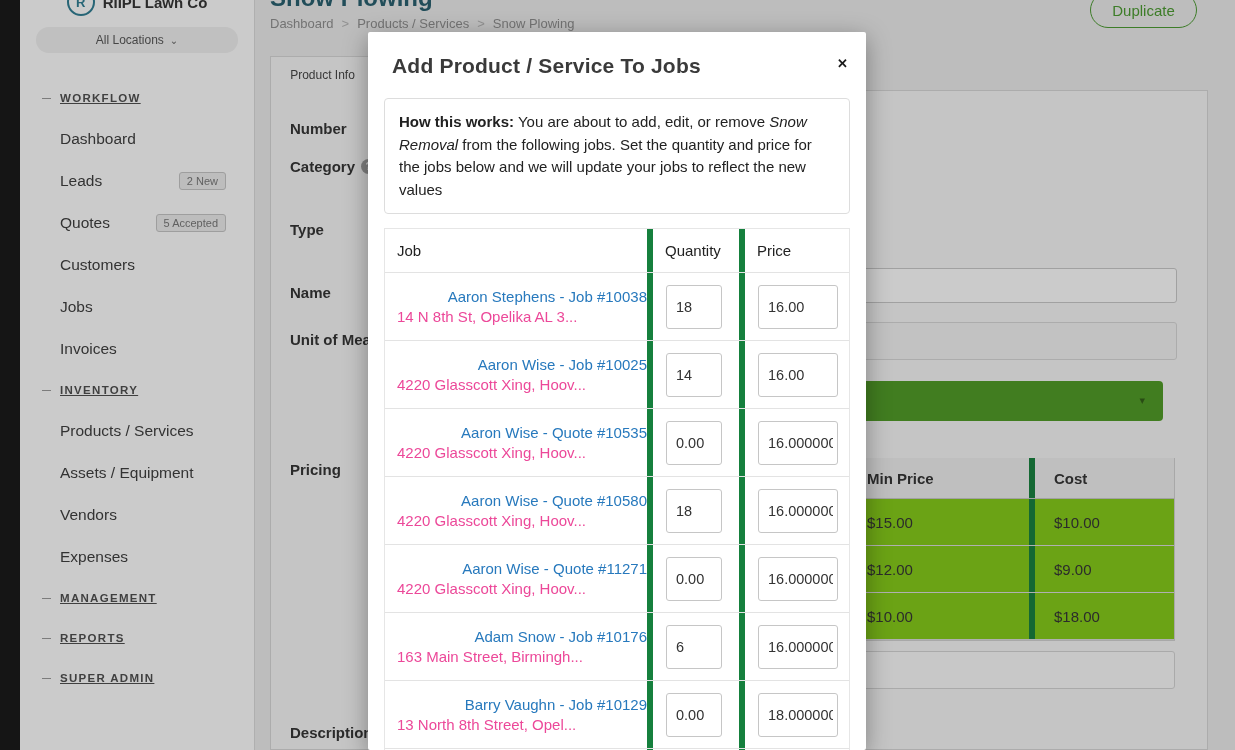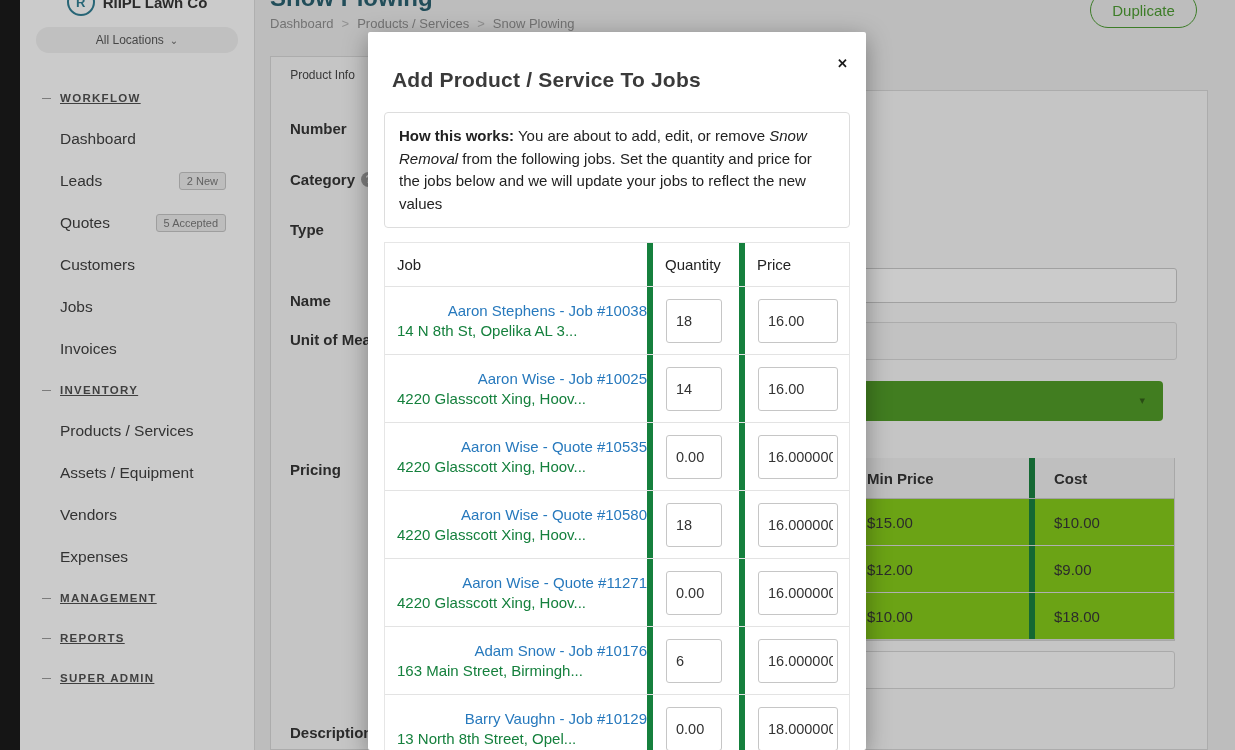--- a/index.html
+++ b/index.html
@@ -41,32 +41,32 @@
   .p-head{display:grid;grid-template-columns:181px 147px;height:40px;background:#f0f0f0;border-bottom:1px solid #c9c9c9;}
   .p-h{display:flex;align-items:center;padding-left:19px;font-size:15px;font-weight:700;color:#333;box-sizing:border-box;}
   .p-row{display:grid;grid-template-columns:181px 147px;height:46px;background:#84cc16;border-bottom:1px solid #ddd;}
   .p-cell{display:flex;align-items:center;padding-left:19px;font-size:15px;color:#333;box-sizing:border-box;}
   .colsep{border-left:6px solid #15803d;}
   .extra-box{position:absolute;left:847px;top:651px;width:328px;height:38px;box-sizing:border-box;background:#fbfbfb;border:1px solid #d5d5d5;border-radius:3px;}
 
   
   .overlay{position:absolute;inset:0;background:rgba(17,17,17,0.22);z-index:50;}
   .modal{position:absolute;left:368px;top:32px;width:498px;height:718px;background:#fff;z-index:60;border-radius:2px;box-shadow:0 6px 24px rgba(0,0,0,0.35);overflow:hidden;}
-  .modal-header{padding:36px 24px 16px;position:relative;}
+  .modal-header{padding:22px 24px 16px;position:relative;}
   .modal-title{font-size:21px;font-weight:600;color:#3a3a3a;letter-spacing:0.2px;}
   .modal-close{position:absolute;top:20px;right:14px;font-size:13px;font-weight:700;color:#1a1a1a;background:none;border:none;cursor:pointer;padding:4px;font-family:inherit;}
   .info-box{margin:4px 16px 0;border:1px solid #ddd;border-radius:4px;padding:12px 14px;font-size:15px;color:#222;line-height:1.5;}
   .jobs-table{margin:14px 16px 0;border:1px solid #e6e6e6;box-sizing:border-box;}
   .j-head{display:grid;grid-template-columns:262px 92px 110px;height:43px;border-bottom:1px solid #e3e3e3;}
   .j-h{display:flex;align-items:center;padding-left:12px;font-size:15px;color:#222;box-sizing:border-box;}
   .j-row{display:grid;grid-template-columns:262px 92px 110px;height:67px;border-bottom:1px solid #e3e3e3;}
   .j-cell{display:flex;flex-direction:column;justify-content:center;padding-left:12px;overflow:hidden;box-sizing:border-box;}
   .j-cell.qty,.j-cell.price{padding-left:13px;}
   .job-link{font-size:15px;color:#2779bd;text-decoration:none;white-space:nowrap;overflow:hidden;cursor:pointer;margin-bottom:3px;text-align:right;}
-  .job-addr{font-size:15px;color:#15803d;white-space:nowrap;overflow:hidden;}
+  .job-addr{font-size:15px;color:#ec4899;white-space:nowrap;overflow:hidden;}
   .num-input{width:56px;height:44px;box-sizing:border-box;border:1px solid #c6c6c6;border-radius:3px;padding:0 4px 0 9px;font-size:14.5px;color:#333;font-family:inherit;background:#fff;}
   .num-input.price-input{width:80px;}
 </style>
 </head>
 <body>
 
 <div id="app">
 
   <div class="rail"></div>
 
@@ -141,26 +141,26 @@
       <span class="bc-sep">&gt;</span>
       <span class="bc-item">Products / Services</span>
       <span class="bc-sep">&gt;</span>
       <span class="bc-item last">Snow Plowing</span>
     </div>
   <button class="dup-btn">Duplicate</button>
   <div class="tab">Product Info</div>
   <div class="card"></div>
 
   <div class="lbl" style="top:120px;">Number</div>
-  <div class="lbl" style="top:171px;">
+  <div class="lbl" style="top:158px;">
     <span>Category</span>
     <span class="help-circle">?</span>
   </div>
   <div class="lbl" style="top:221px;">Type</div>
-  <div class="lbl" style="top:292px;">Name</div>
+  <div class="lbl" style="top:284px;">Name</div>
   <div class="lbl" style="top:331px;">Unit of Measure</div>
   <div class="lbl" style="top:461px;">Pricing</div>
   <div class="lbl" style="top:724px;">Description</div>
 
   <input class="name-input" style="">
   <div class="uom-box"></div>
   <button class="green-btn">
     <span class="green-caret">▾</span>
   </button>
 

